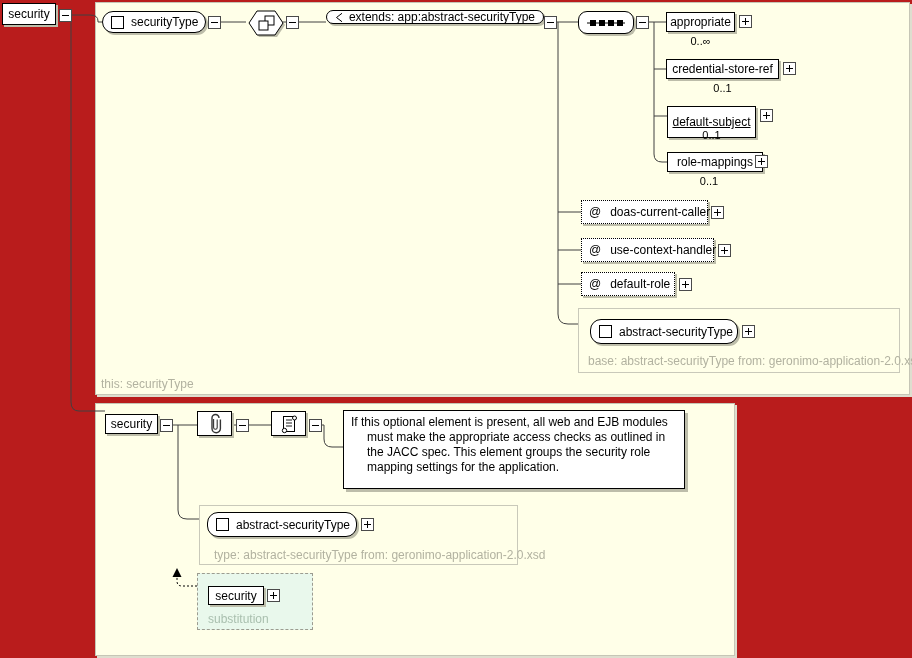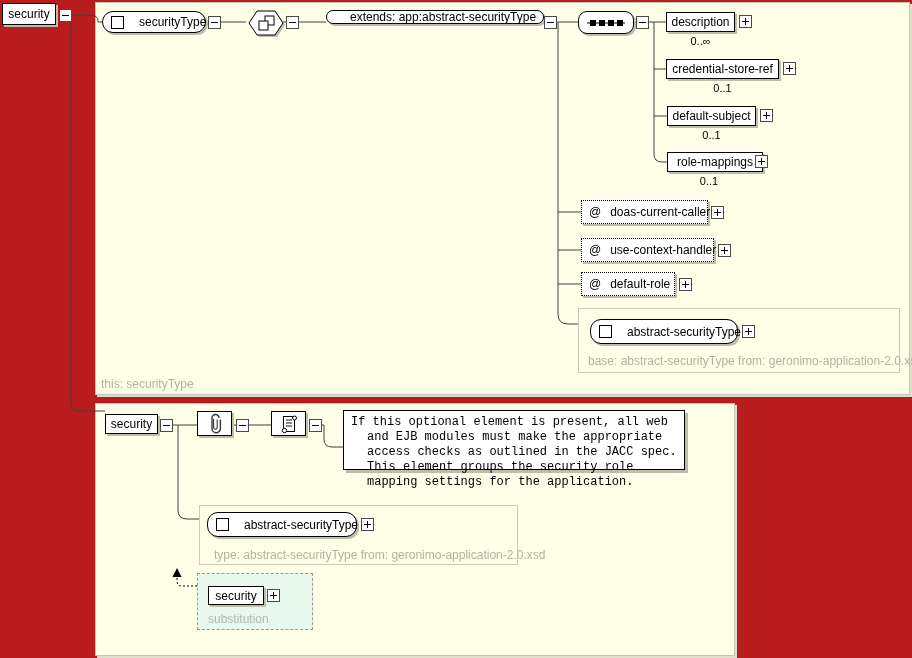--- a/index.html
+++ b/index.html
@@ -8,21 +8,21 @@
   svg.wires{position:absolute;left:0;top:0;pointer-events:none;}
 
   .panel{position:absolute;background:#ffffe8;border:1px solid #c6c6b6;box-shadow:2px 2px 0 #dedecf;box-sizing:border-box;}
   .subpanel{position:absolute;border:1px solid #c9c9ba;box-sizing:border-box;}
 
   .ebox{position:absolute;background:#fff;border:1px solid #000;box-shadow:2px 2px 0 #bdbdaa;
         display:flex;align-items:center;justify-content:center;white-space:nowrap;box-sizing:border-box;}
   .abox{position:absolute;background:#fff;border:1px dotted #000;box-shadow:2px 2px 0 #bdbdaa;
         display:flex;align-items:center;gap:9px;padding:0 7px;white-space:nowrap;box-sizing:border-box;}
   .oval{position:absolute;background:#fff;border:1px solid #000;border-radius:11px;box-shadow:2px 2px 0 #bdbdaa;
-        display:flex;align-items:center;gap:15px;padding:0 8px;white-space:nowrap;box-sizing:border-box;}
+        display:flex;align-items:center;gap:7px;padding:0 8px;white-space:nowrap;box-sizing:border-box;}
   .seqbox{position:absolute;background:#fff;border:1px solid #000;border-radius:9px;box-shadow:2px 2px 0 #bdbdaa;
         display:flex;align-items:center;justify-content:center;box-sizing:border-box;}
   .sqicon{width:11px;height:11px;border:1px solid #000;background:#fff;flex:0 0 auto;}
 
   .exp{position:absolute;width:13px;height:13px;background:#fff;border:1px solid #4a4a4a;box-sizing:border-box;}
   .exp::before{content:"";position:absolute;left:2px;right:2px;top:5px;height:1px;background:#000;}
   .exp.plus::after{content:"";position:absolute;top:2px;bottom:2px;left:5px;width:1px;background:#000;}
 
   .occurs{position:absolute;font-size:11px;text-align:center;white-space:nowrap;}
   .muted{position:absolute;color:#b2b2a0;font-size:12px;white-space:nowrap;}
@@ -105,32 +105,32 @@
       <line x1="1" y1="5" x2="39" y2="5" stroke="#000"></line>
       <rect x="4" y="2" width="6" height="6" fill="#000"></rect>
       <rect x="13" y="2" width="6" height="6" fill="#000"></rect>
       <rect x="22" y="2" width="6" height="6" fill="#000"></rect>
       <rect x="31" y="2" width="6" height="6" fill="#000"></rect>
     </svg>
   </div>
   <span class="exp" style="left:636px;top:16px;"></span>
 
   <div class="ebox" style="left:666px;top:12px;width:69px;height:20px;">
-    <span>description</span>
+    <span>appropriate</span>
   </div>
   <span class="exp plus" style="left:739px;top:15px;"></span>
   <div class="occurs" style="left:666px;top:35px;width:69px;">0..∞</div>
 
   <div class="ebox" style="left:666px;top:59px;width:113px;height:20px;">
     <span>credential-store-ref</span>
   </div>
   <span class="exp plus" style="left:783px;top:62px;"></span>
   <div class="occurs" style="left:666px;top:82px;width:113px;">0..1</div>
 
-  <div class="ebox" style="left:667px;top:106px;width:89px;height:20px;">
+  <div class="ebox" style="left:667px;top:106px;width:89px;height:32px;text-decoration:underline;">
     <span>default-subject</span>
   </div>
   <span class="exp plus" style="left:760px;top:109px;"></span>
   <div class="occurs" style="left:667px;top:129px;width:89px;">0..1</div>
 
   <div class="ebox" style="left:667px;top:152px;width:96px;height:20px;">
     <span>role-mappings</span>
   </div>
   <span class="exp plus" style="left:755px;top:155px;"></span>
   <div class="occurs" style="left:667px;top:175px;width:84px;">0..1</div>
@@ -181,21 +181,21 @@
       <rect x="4.5" y="3.5" width="11" height="15" fill="#fff" stroke="#000"></rect>
       <circle cx="15.5" cy="5" r="2" fill="#fff" stroke="#000"></circle>
       <circle cx="5.5" cy="17.5" r="2.2" fill="#fff" stroke="#000"></circle>
       <line x1="7" y1="7" x2="13" y2="7" stroke="#000" stroke-width="0.9"></line>
       <line x1="7" y1="10" x2="13" y2="10" stroke="#000" stroke-width="0.9"></line>
       <line x1="7" y1="13" x2="13" y2="13" stroke="#000" stroke-width="0.9"></line>
     </svg>
   </div>
   <span class="exp" style="left:309px;top:419px;"></span>
 
-  <div class="docbox" style="left:343px;top:410px;width:342px;height:60px;font-family:Liberation Mono, monospace;">
+  <div class="docbox" style="left:343px;top:410px;width:342px;height:79px;">
     <p>If this optional element is present, all web and EJB modules must make the appropriate access checks as outlined in the JACC spec. This element groups the security role mapping settings for the application.</p>
   </div>
 
   <div class="subpanel" style="left:199px;top:505px;width:319px;height:60px;"></div>
   <div class="oval" style="left:207px;top:512px;width:150px;height:25px;">
     <span class="sqicon"></span>
     <span>abstract-securityType</span>
   </div>
   <span class="exp plus" style="left:361px;top:518px;"></span>
   <div class="muted" style="left:214px;top:548px;">type: abstract-securityType from: geronimo-application-2.0.xsd</div>

